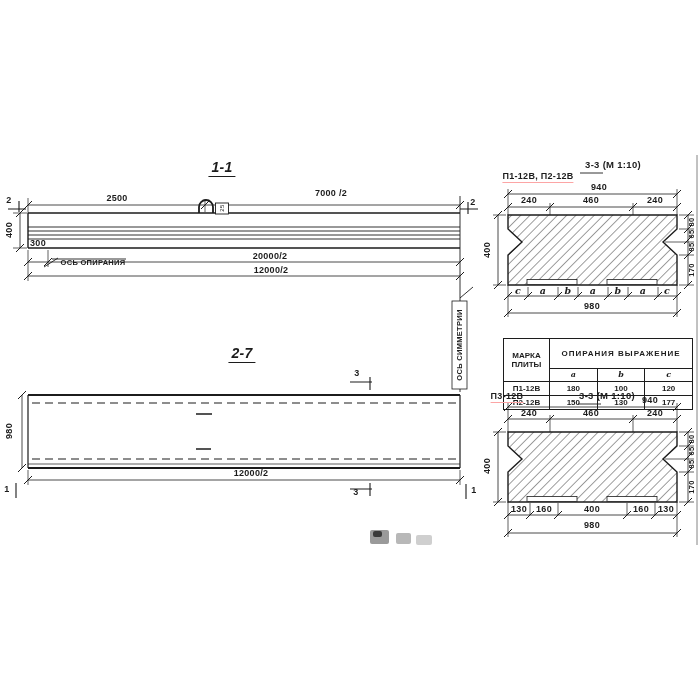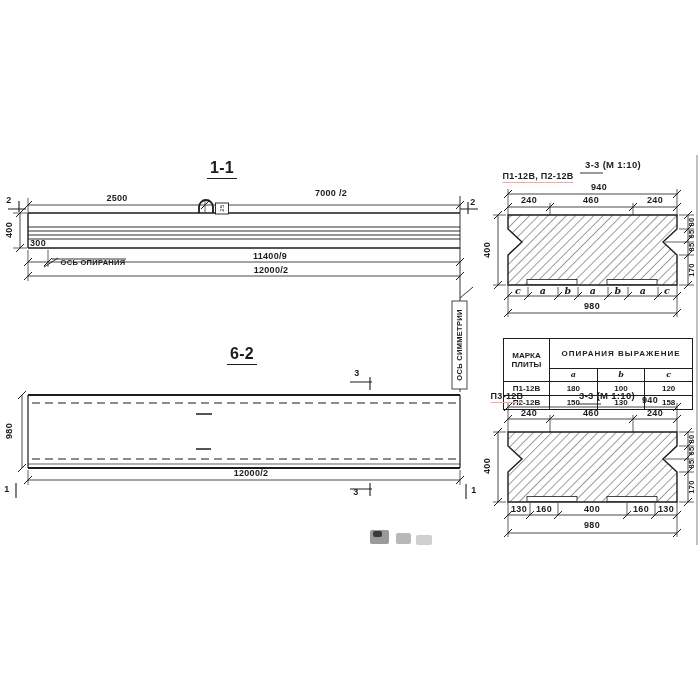--- a/index.html
+++ b/index.html
@@ -3,21 +3,21 @@
 <meta charset="utf-8">
 <style>
   html,body{margin:0;padding:0;background:#fff;}
   .sheet{position:relative;width:700px;height:700px;background:#fff;overflow:hidden;
          font-family:"Liberation Sans",sans-serif;color:#1c1c1c;}
   svg{position:absolute;left:0;top:0;}
   .lbl{position:absolute;transform:translateX(-50%);font-size:9px;font-weight:600;
        white-space:nowrap;color:#1c1c1c;letter-spacing:.3px;line-height:1;}
   .rot{transform:translate(-50%,-50%) rotate(-90deg);}
   .sm{font-size:7.5px;}
-  .t{font-size:16px;font-weight:700;border-bottom:1.3px solid #1c1c1c;padding:0 3px 2px;}
+  .t{font-size:14px;font-weight:700;border-bottom:1.3px solid #1c1c1c;padding:0 3px 2px;font-style:italic;}
   .u{border-bottom:1px solid #fca5a5;padding-bottom:1px;}
   .it{font-family:"DejaVu Serif",serif;font-style:italic;font-weight:600;font-size:9.5px;}
   .tiny{font-size:6px;font-weight:400;}
   table.marks{position:absolute;left:503px;top:338px;border-collapse:collapse;
        table-layout:fixed;width:190px;}
   table.marks td{border:1.2px solid #1c1c1c;font-size:8px;font-weight:600;text-align:center;
        padding:0;line-height:1.15;color:#1c1c1c;}
   .smudge{position:absolute;border-radius:2px;}
 </style>
 </head>
@@ -120,27 +120,27 @@
 </svg>
 
 <div class="lbl t" style="left:222px;top:160px">1-1</div>
 <div class="lbl" style="left:117px;top:194px">2500</div>
 <div class="lbl" style="left:331px;top:189px">7000 /2</div>
 <div class="lbl" style="left:9px;top:196px">2</div>
 <div class="lbl" style="left:473px;top:198px">2</div>
 <div class="lbl rot" style="left:9px;top:230px">400</div>
 <div class="lbl" style="left:38px;top:239px">300</div>
 <div class="lbl sm" style="left:93px;top:259px">ОСЬ ОПИРАНИЯ</div>
-<div class="lbl" style="left:270px;top:252px">11400/9</div>
+<div class="lbl" style="left:270px;top:252px">20000/2</div>
 <div class="lbl" style="left:271px;top:266px">12000/2</div>
 <div class="lbl rot tiny" style="left:222px;top:208px">25</div>
 
 <div class="lbl rot sm" style="left:460px;top:345px">ОСЬ СИММЕТРИИ</div>
 
-<div class="lbl t" style="left:242px;top:346px">6-2</div>
+<div class="lbl t" style="left:242px;top:346px">2-7</div>
 <div class="lbl" style="left:357px;top:369px">3</div>
 <div class="lbl rot" style="left:9px;top:431px">980</div>
 <div class="lbl" style="left:251px;top:469px">12000/2</div>
 <div class="lbl" style="left:356px;top:488px">3</div>
 <div class="lbl" style="left:7px;top:485px">1</div>
 <div class="lbl" style="left:474px;top:486px">1</div>
 
 <div class="lbl" style="left:613px;top:160px;font-size:9.5px">3-3 (М 1:10)</div>
 <div class="lbl u" style="left:538px;top:172px">П1-12В, П2-12В</div>
 <div class="lbl" style="left:599px;top:183px">940</div>
@@ -178,21 +178,21 @@
   <tr style="height:14px">
     <td>П1-12В</td>
     <td>180</td>
     <td>100</td>
     <td>120</td>
   </tr>
   <tr style="height:14px">
     <td>П2-12В</td>
     <td>150</td>
     <td>130</td>
-    <td>158</td>
+    <td>177</td>
   </tr>
 </tbody>
     </table>
 
 <div class="lbl u" style="left:507px;top:392px">П3-12В</div>
 <div class="lbl" style="left:607px;top:391px;font-size:9.5px">3-3 (М 1:10)</div>
 <div class="lbl" style="left:650px;top:396px">940</div>
 <div class="lbl" style="left:529px;top:409px">240</div>
 <div class="lbl" style="left:591px;top:409px">460</div>
 <div class="lbl" style="left:655px;top:409px">240</div>

